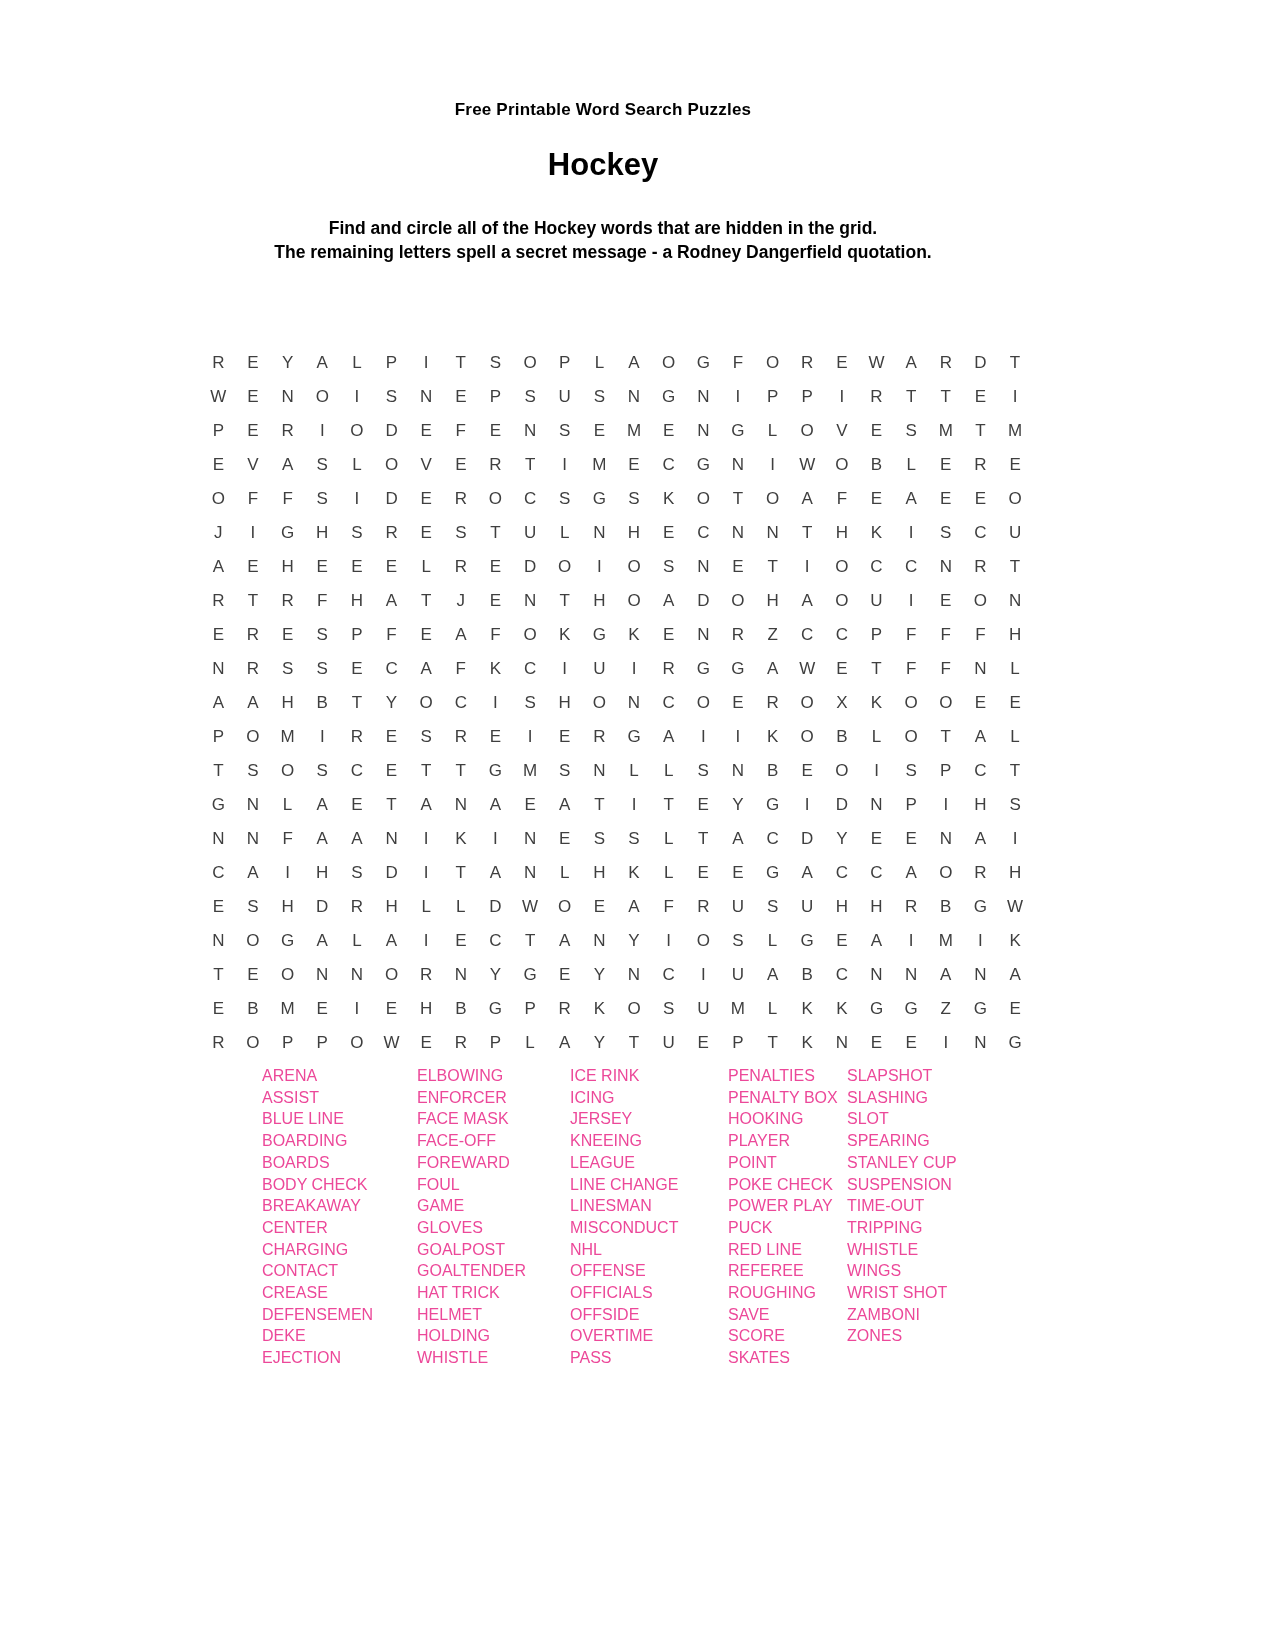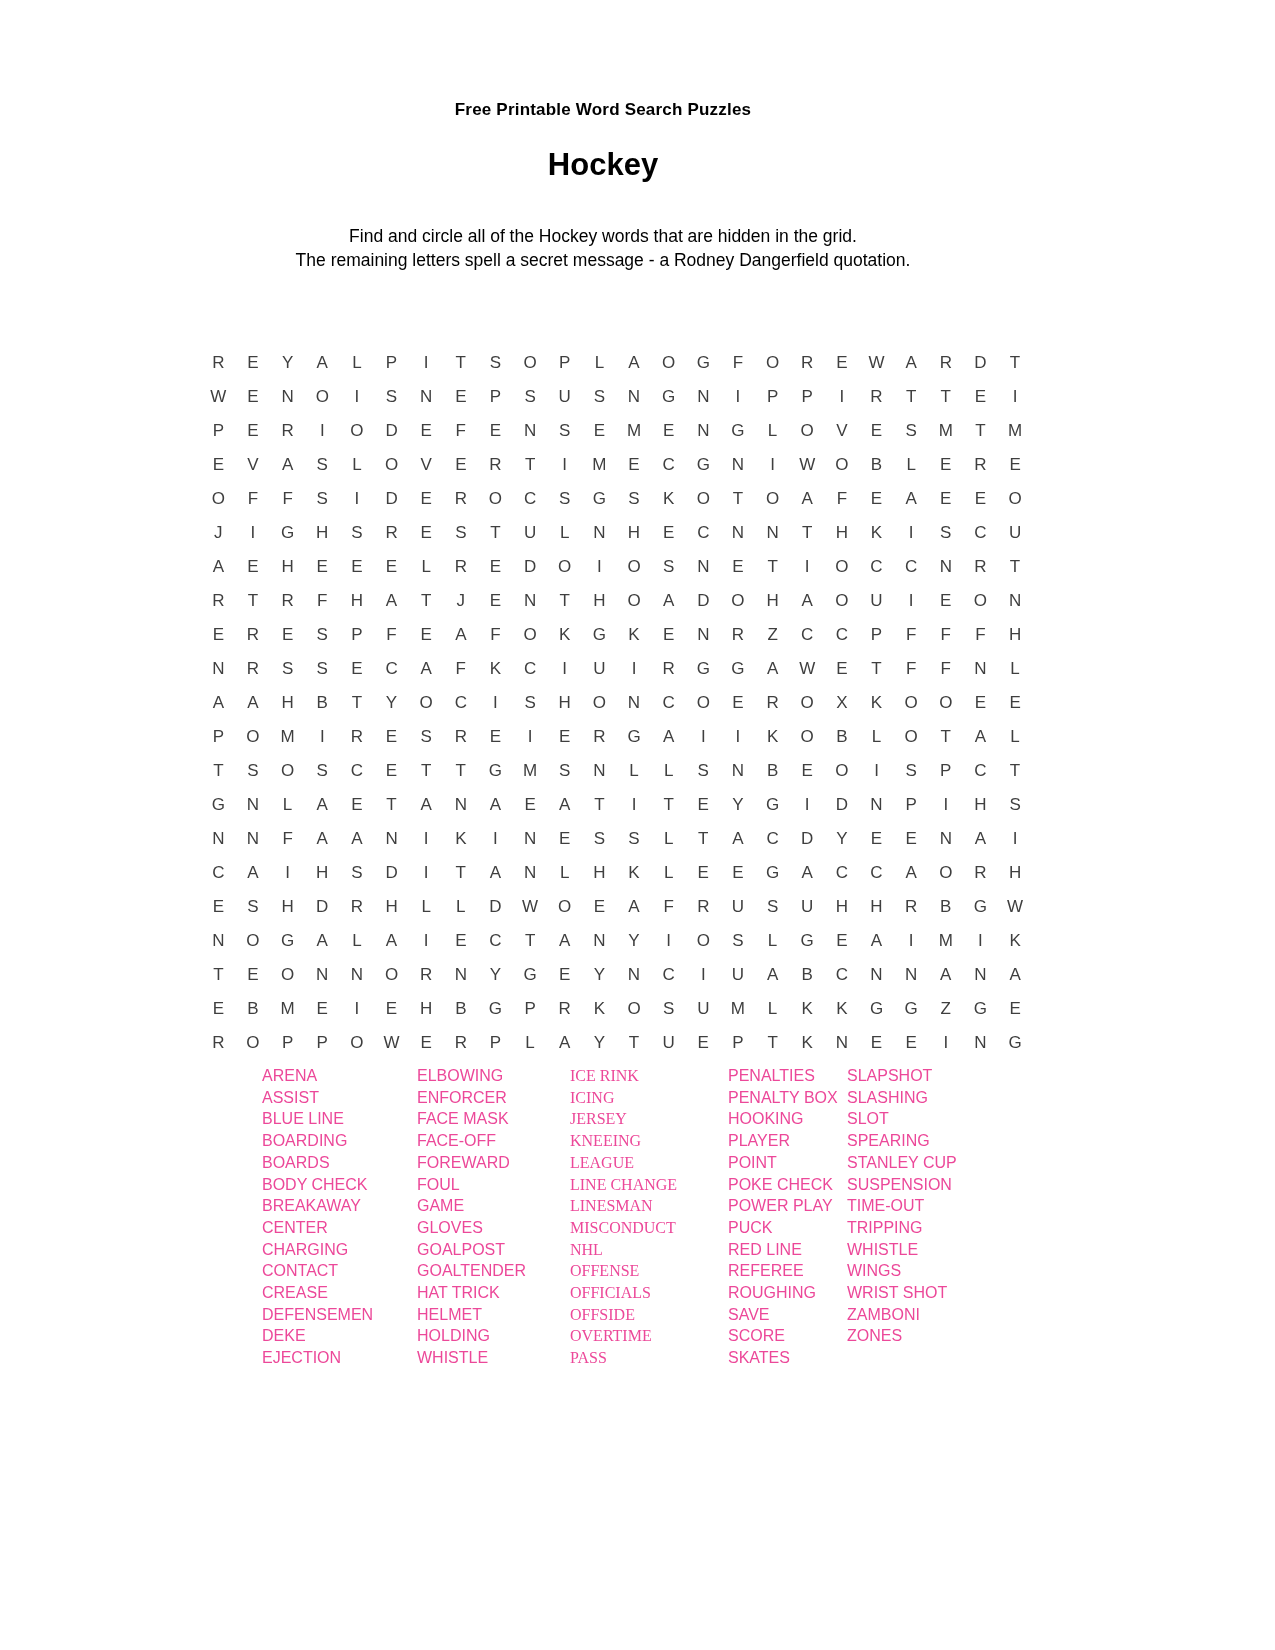--- a/index.html
+++ b/index.html
@@ -35,25 +35,25 @@
     position: absolute;
     top: 147px;
     width: 100%;
     font-size: 31px;
     font-weight: bold;
     margin: 0;
     text-align: center;
   }
   .instructions {
     position: absolute;
-    top: 224px;
+    top: 216px;
     width: 100%;
     font-size: 17.5px;
     line-height: 24px;
-    font-weight: normal;
+    font-weight: bold;
   }
   .letter-grid {
     position: absolute;
     left: 201px;
     top: 346px;
     display: grid;
     grid-template-columns: repeat(24, 34.65px);
     grid-auto-rows: 34px;
   }
   .grid-cell {
@@ -68,21 +68,21 @@
   .word-col {
     position: absolute;
     top: 1065px;
     font-size: 16px;
     line-height: 21.7px;
     white-space: nowrap;
     color: #ec4899;
   }
   .word-col-1 { left: 262px; }
   .word-col-2 { left: 417px; }
-  .word-col-3 { left: 570px; font-family: Liberation Serif, serif; }
+  .word-col-3 { left: 570px; }
   .word-col-4 { left: 728px; }
   .word-col-5 { left: 847px; }
 </style>
 </head>
 <body>
 
 <div class="page">
 
   <div class="header-wrap">
     <div class="site-title">Free Printable Word Search Puzzles</div>

